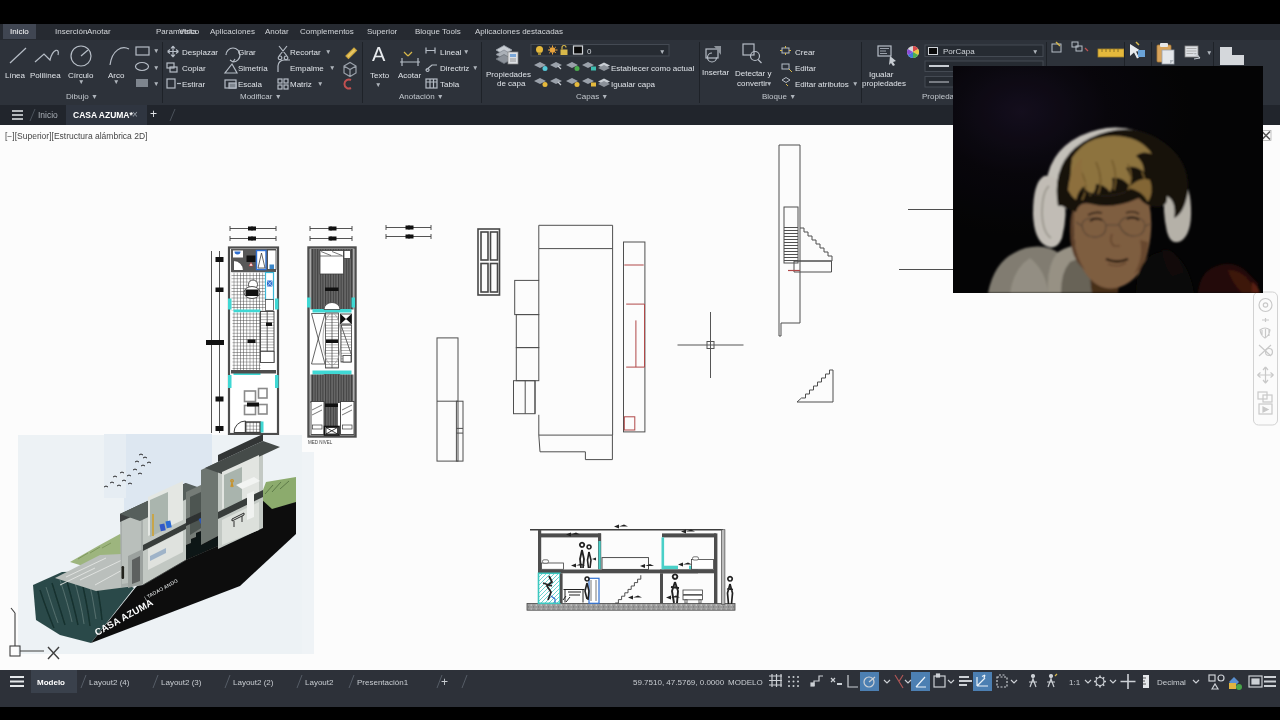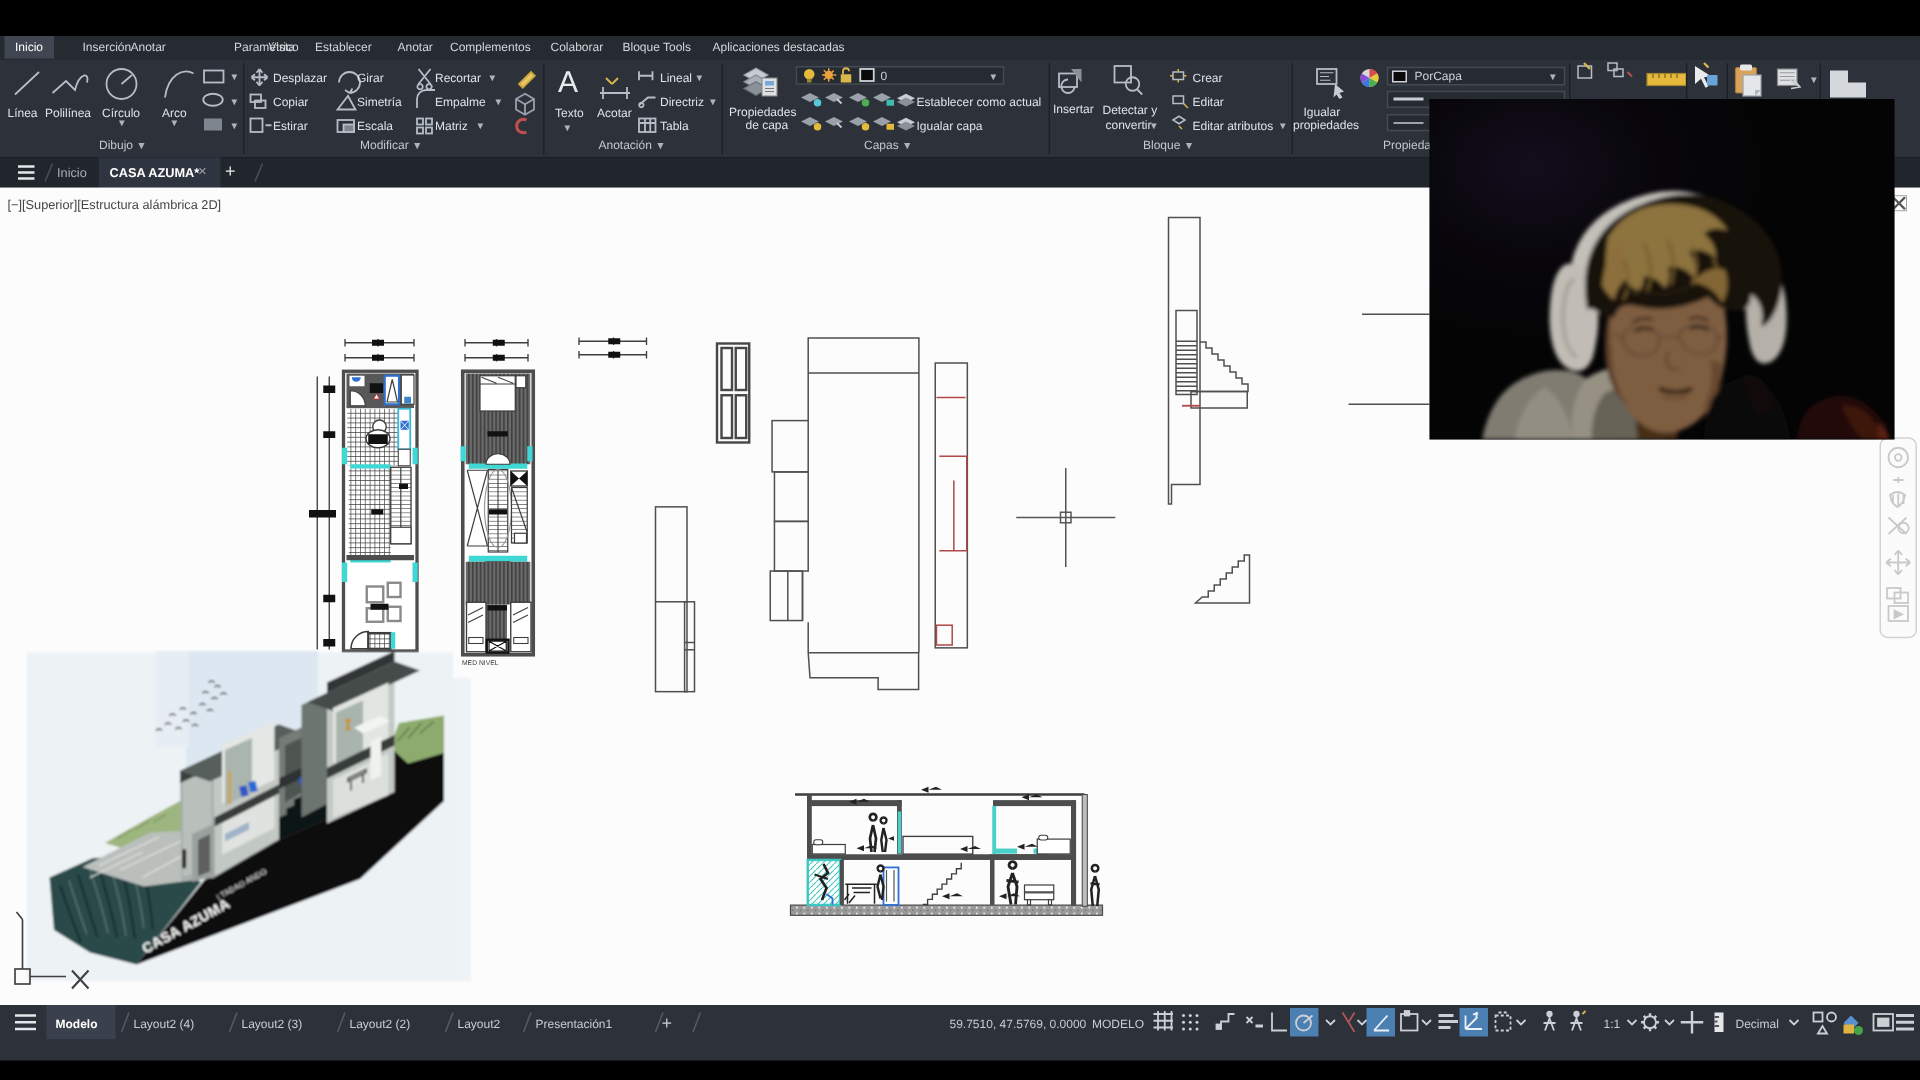--- a/index.html
+++ b/index.html
@@ -27,24 +27,24 @@
 
 <div class="abs" style="left:0;top:0;width:1280px;height:24px;background:#000;"></div>
 
 <div class="abs" id="menubar">
 
   <span class="mi active" style="left:3px;">Inicio</span>
   <span class="mi" style="left:44px;padding-left:11px;">Inserción</span>
   <span class="mi" style="left:87px;">Anotar</span>
   <span class="mi" style="left:124px;margin-left:32px;">Paramétrico</span>
   <span class="mi" style="left:179px;">Vista</span>
-  <span class="mi" style="left:210px;">Establecer</span>
+  <span class="mi" style="left:210px;">Aplicaciones</span>
   <span class="mi" style="left:265px;">Anotar</span>
   <span class="mi" style="left:300px;">Complementos</span>
-  <span class="mi" style="left:367px;">Colaborar</span>
+  <span class="mi" style="left:367px;">Superior</span>
   <span class="mi" style="left:415px;">Bloque Tools</span>
   <span class="mi" style="left:475px;">Aplicaciones destacadas</span>
 </div>
 
 <div class="abs" id="ribbon">
   <svg width="1280" height="65" viewBox="0 40 1280 65" style="position:absolute;left:0;top:0;">
     <g stroke="#b6bdc6" fill="none" stroke-width="1.2">
 
       <path d="M10,63 L26,48"></path>
 

